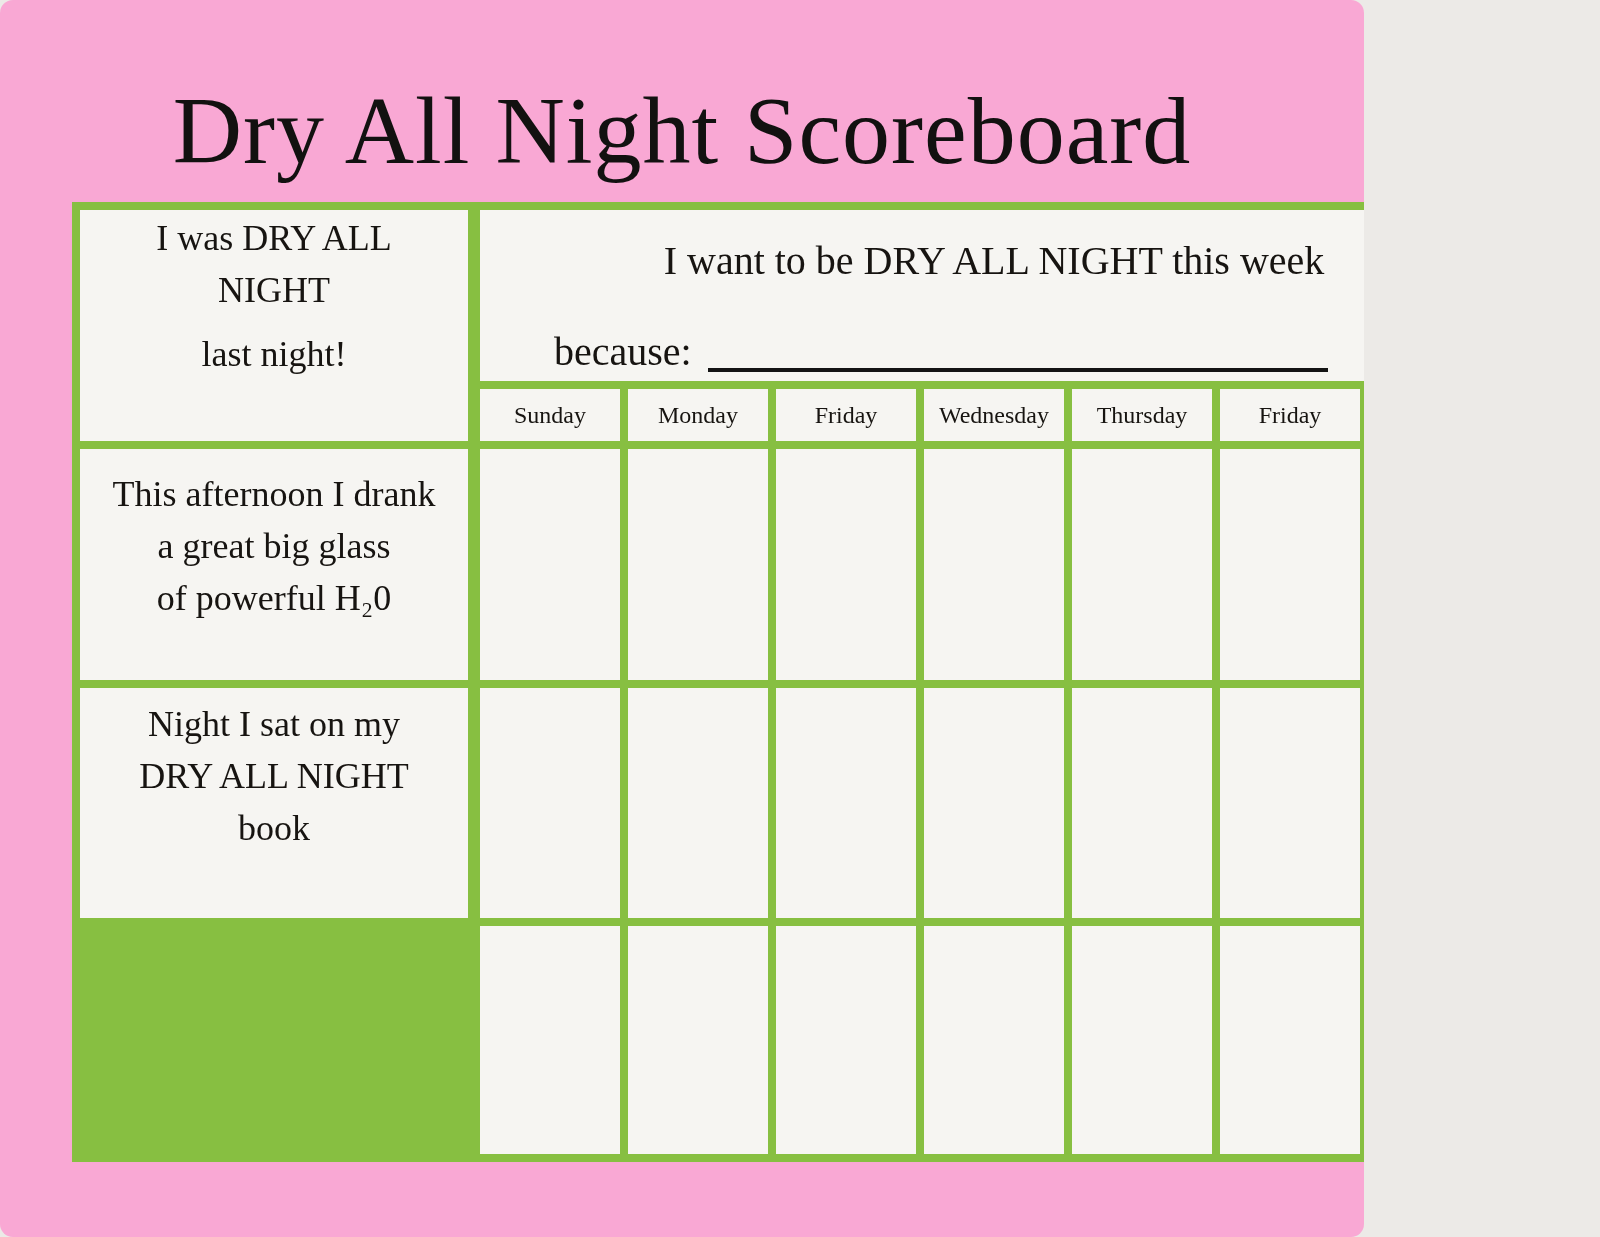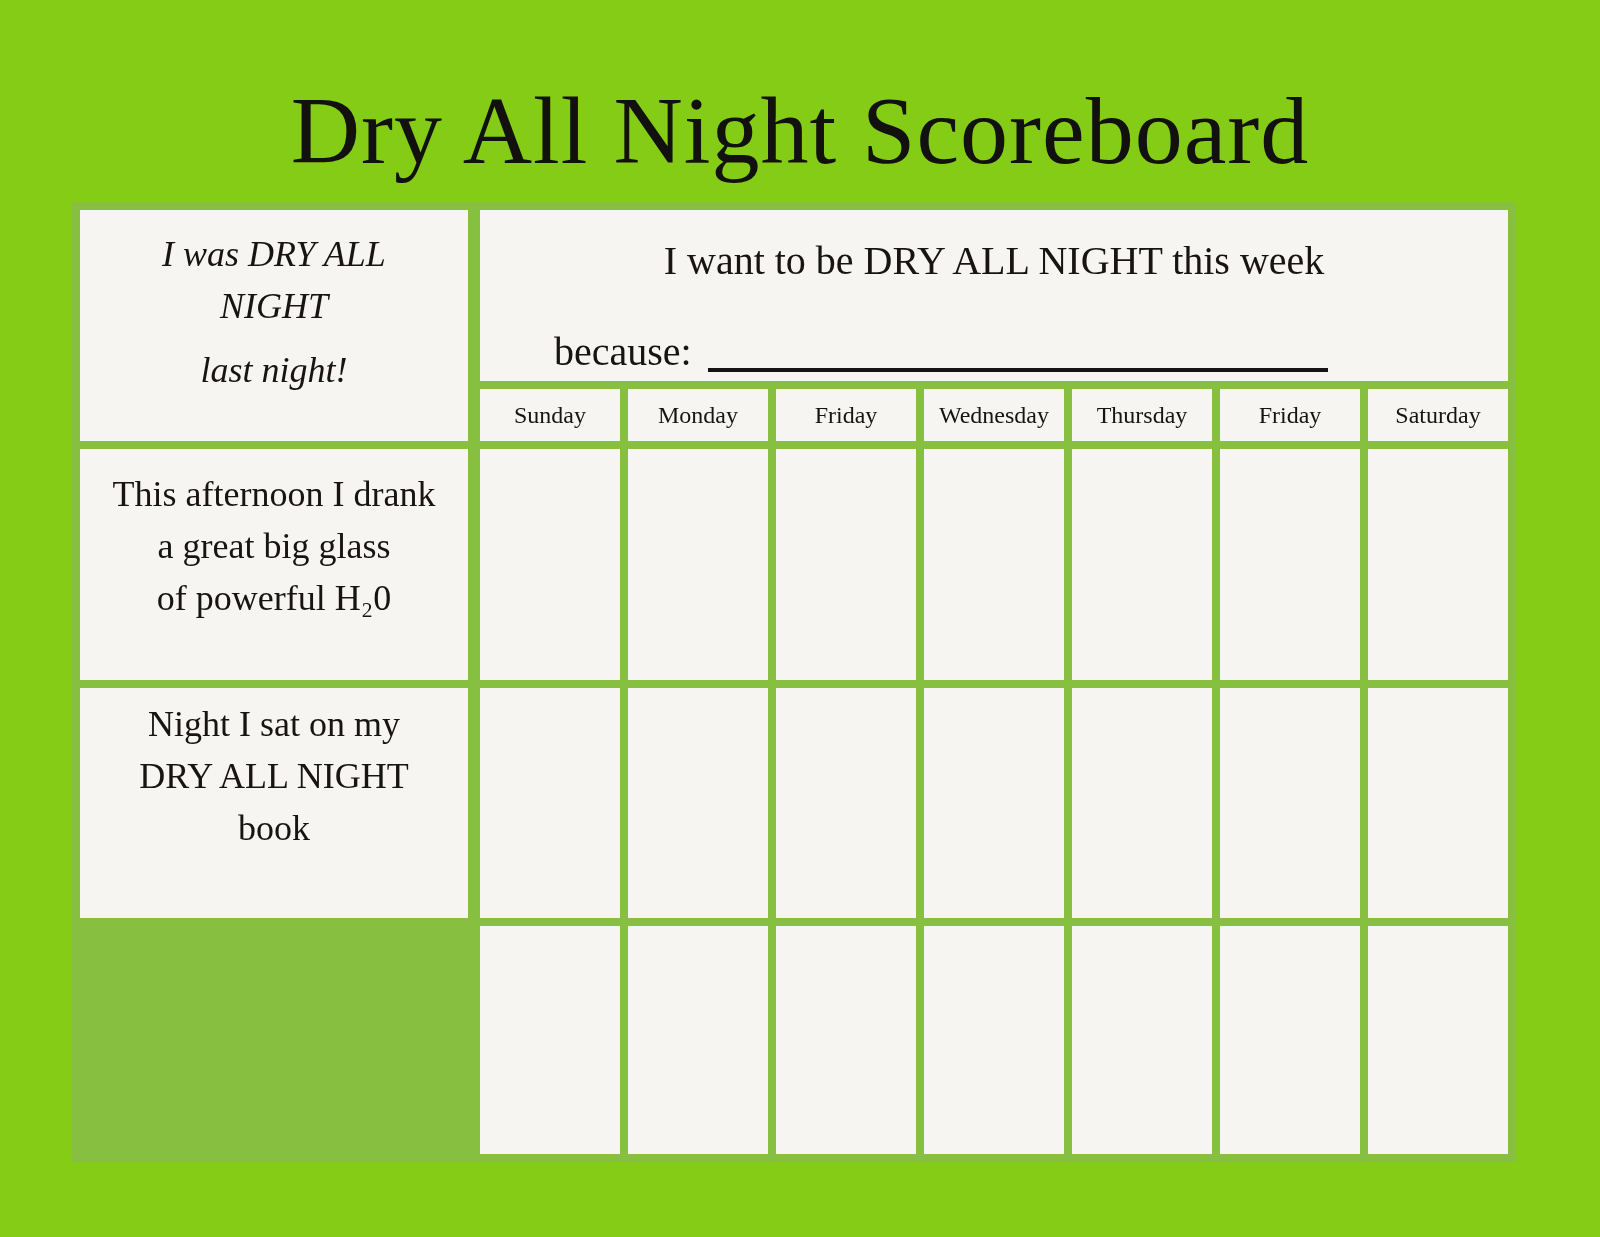--- a/index.html
+++ b/index.html
@@ -1,25 +1,26 @@
 <!DOCTYPE html>
 <html><head>
 <meta charset="utf-8">
 <style>
   * { margin: 0; padding: 0; box-sizing: border-box; }
   html, body { background: #eceae7; }
   body { font-family: "Liberation Serif", "DejaVu Serif", serif; }
 
   .page {
     position: relative;
-    width: 1600px;
+    width: 1364px;
     height: 1237px;
-    background: #84cc16;
+    background: #f9a8d4;
     overflow: hidden;
     color: #171411;
+    border-radius: 13px;
   }
 
   .page-title {
     position: absolute;
     top: 76px;
     left: 0;
     width: 100%;
     text-align: center;
     font-size: 96px;
     font-weight: 400;
@@ -62,21 +63,21 @@
     margin-top: 60px;
   }
   .week-cell .monthday { margin-top: 14px; }
 
   .row-label {
     display: flex; flex-direction: column; align-items: center;
     font-size: 36px;
     text-align: center;
   }
   .row-label .line { line-height: 52px; display: block; }
-  .row-label-1 { padding-top: 18px; font-style: italic; }
+  .row-label-1 { padding-top: 2px; }
   .row-label-1 .gap-line { margin-top: 12px; }
   .row-label-2 { padding-top: 19px; }
   .row-label-3 { padding-top: 10px; }
 
   
   .goal-cell {
     grid-column: 1 / -1;
     padding: 0 28px;
   }
   .goal-line {

